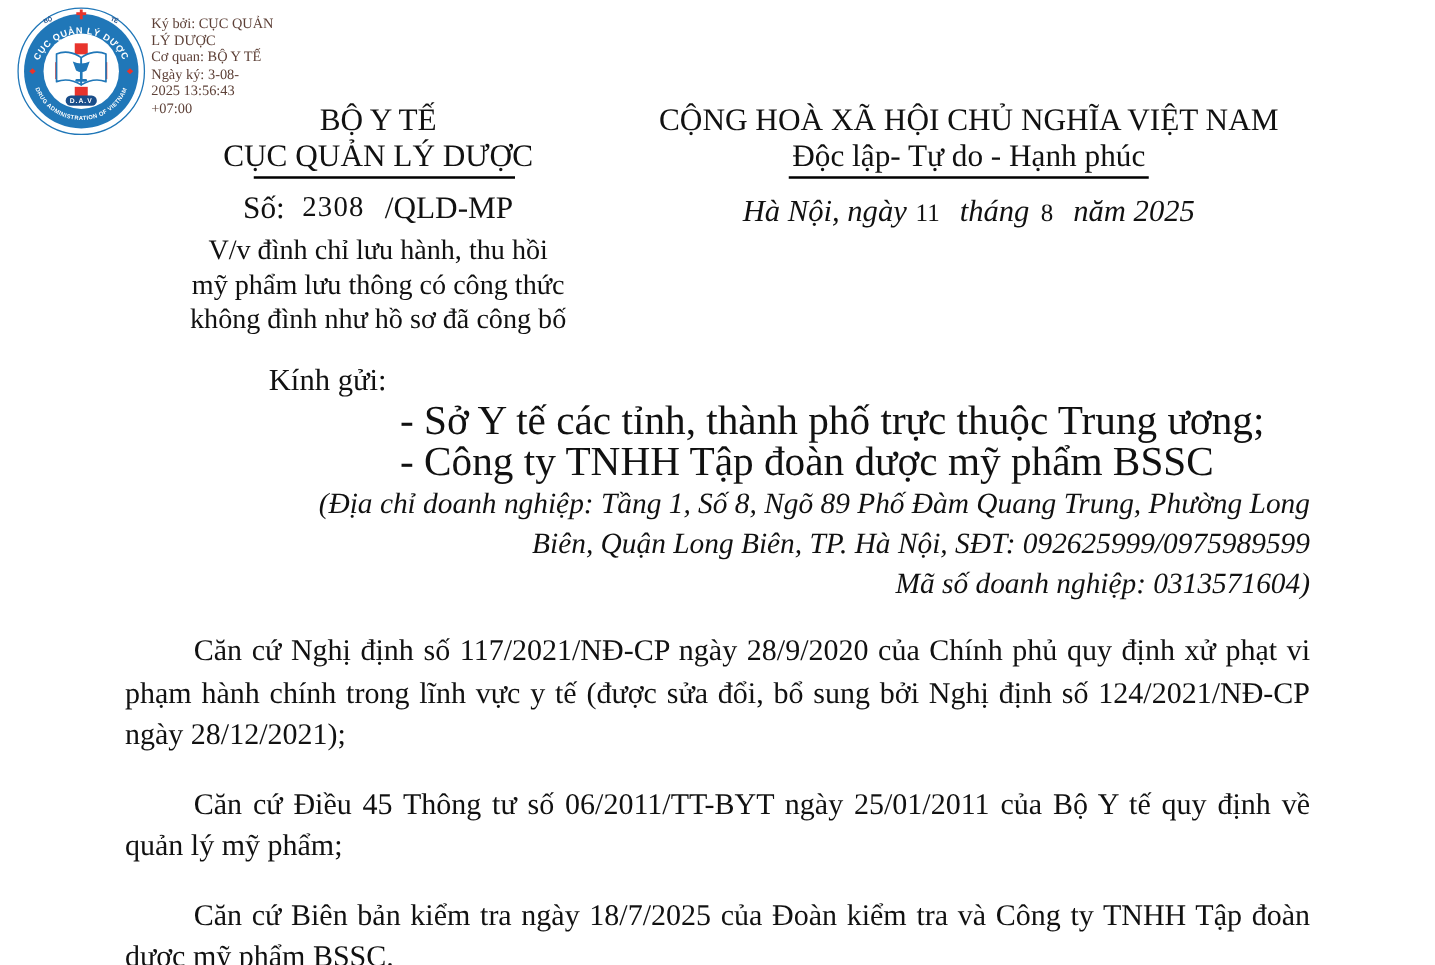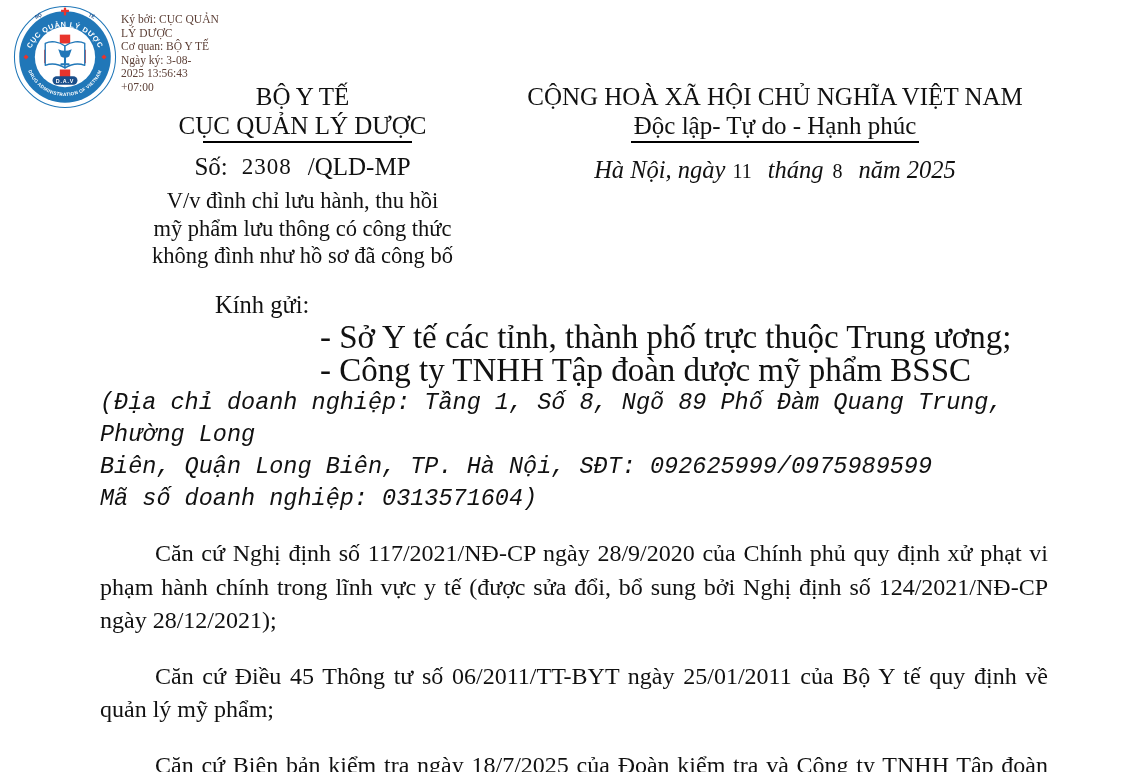--- a/index.html
+++ b/index.html
@@ -27,21 +27,21 @@
   .so-value{font-size:23px;letter-spacing:1px;margin:0 16px 0 14px;position:relative;top:-1px;}
   .subject{margin-top:4px;font-size:22.5px;line-height:27.5px;}
   .date-line{margin-top:12px;font-style:italic;font-size:24.5px;line-height:30px;white-space:nowrap;}
   .date-num{font-style:normal;font-size:20px;}
   .dn-day{margin:0 16px 0 7px;}
   .dn-month{margin:0 16px 0 9px;}
   
   .content{position:absolute;left:100px;top:288px;width:948px;font-size:24px;line-height:33px;}
   .kinh-gui{margin-left:115px;font-size:24.5px;}
   .recipient{margin-left:220px;font-size:33px;}
-  .company-info{text-align:left;font-style:italic;font-size:23.5px;line-height:32px;font-family:Liberation Mono, monospace;}
+  .company-info{text-align:right;font-style:italic;font-size:23.5px;line-height:32px;}
   .para{margin:22px 0 0 0;text-indent:55px;text-align:justify;line-height:33.5px;}
 </style>
 </head>
 <body>
 
 <div class="page">
 
   <div class="seal">
     <svg viewBox="0 0 100 100" width="104" height="104">
       <defs>

